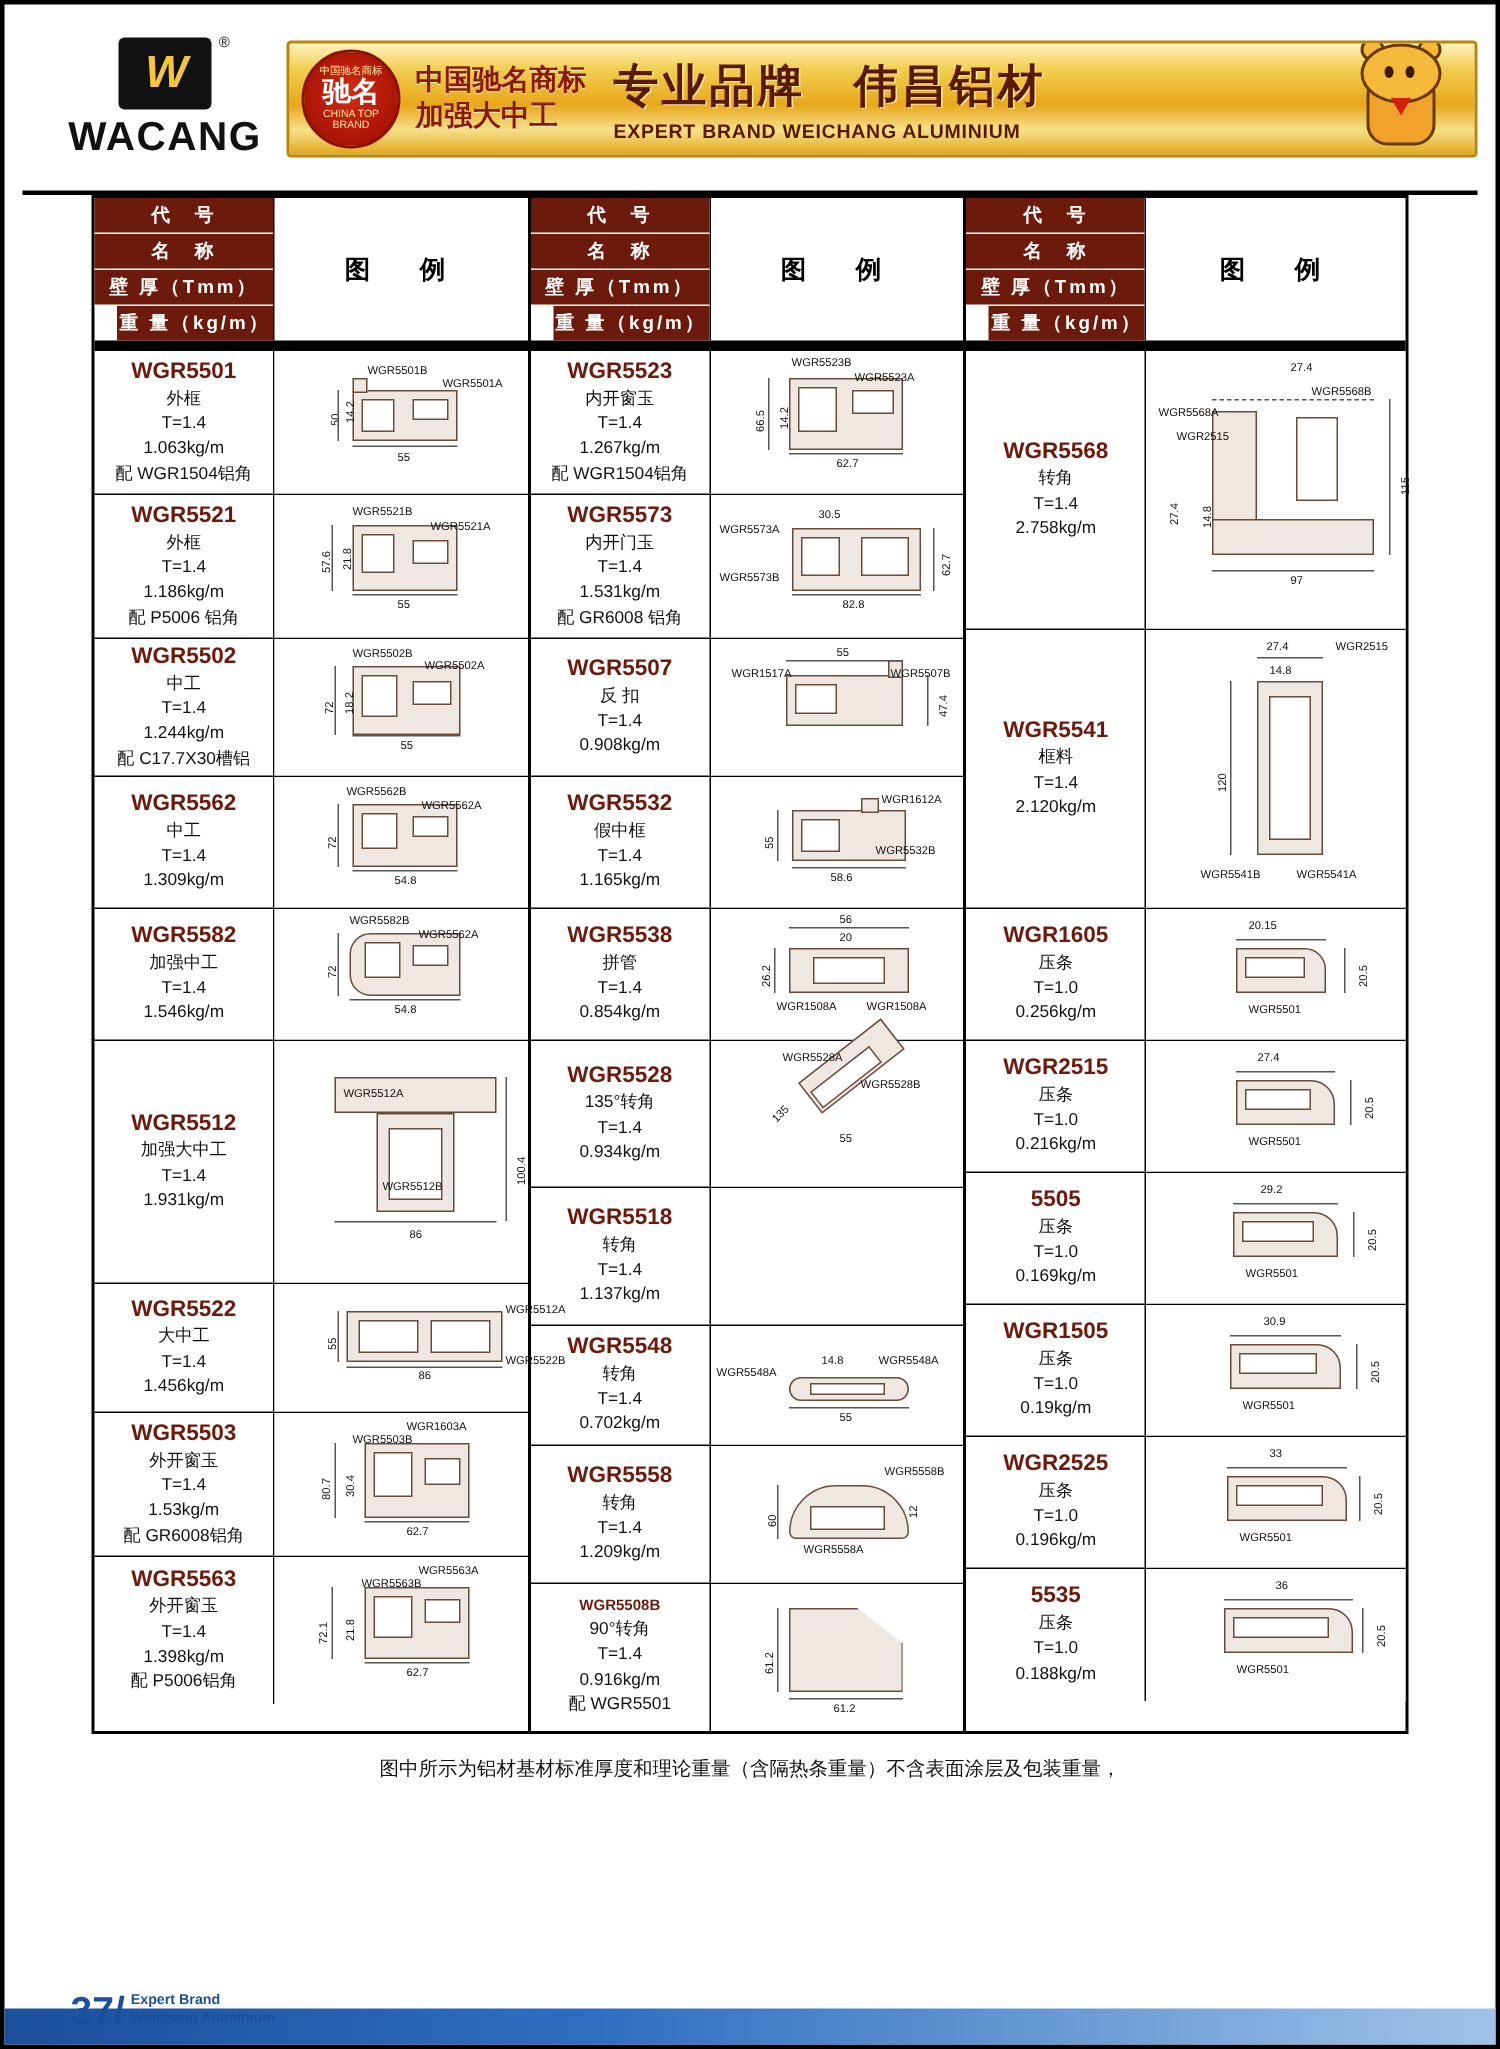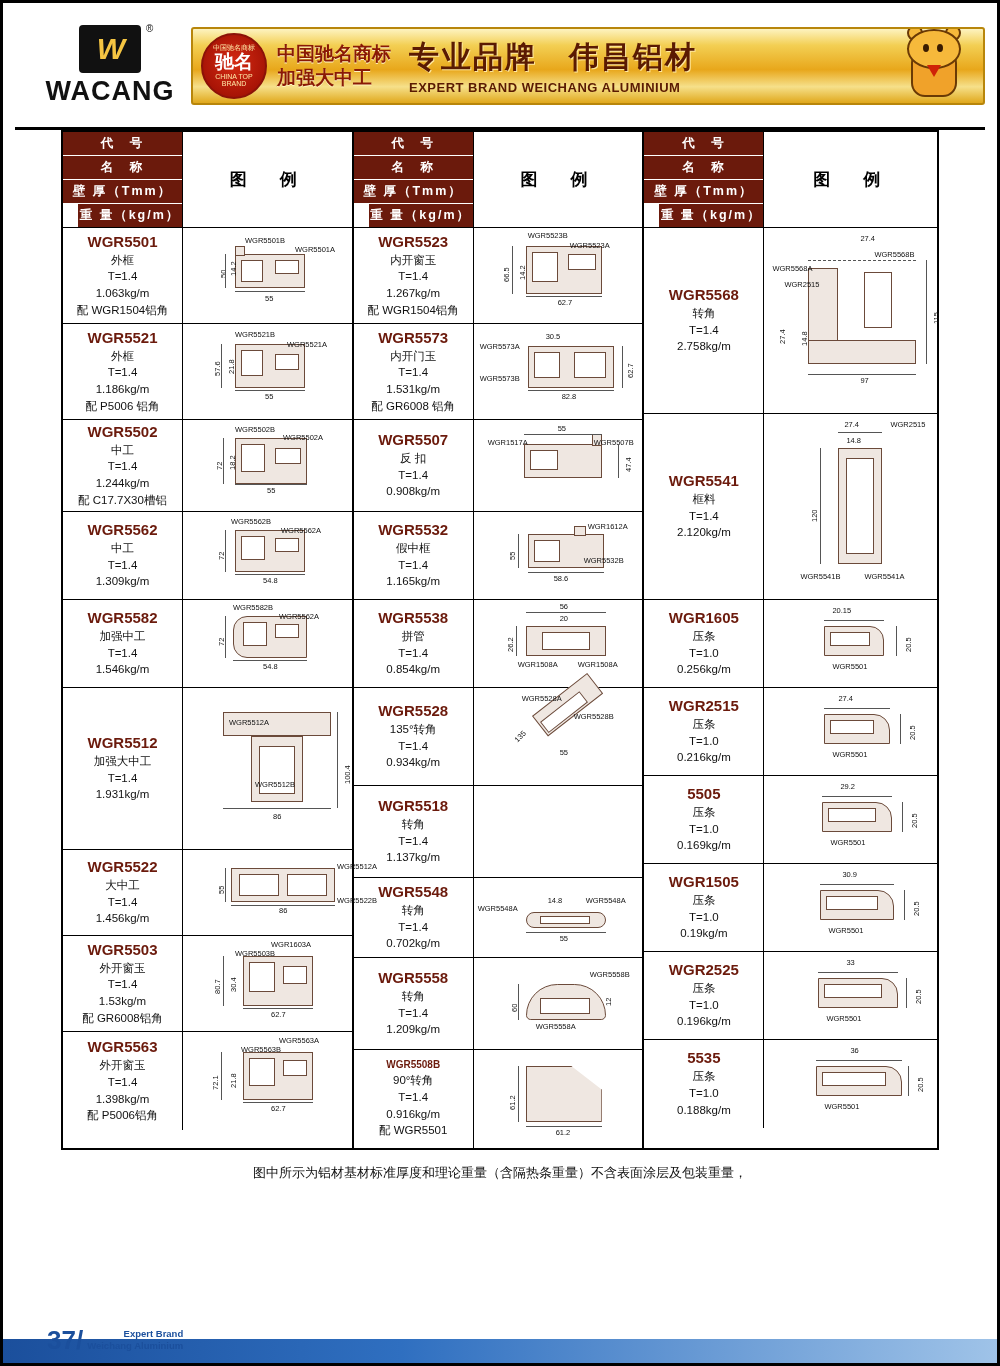--- a/index.html
+++ b/index.html
@@ -175,21 +175,21 @@
     flex-direction: column;
     border-right: 2px solid #000;
   }
   .col:last-child { border-right: none; }
   .col-1 { width: 294px; }
   .col-2 { width: 294px; }
   .col-3 { width: 296px; }
 
   .head-row {
     display: flex;
-    border-bottom: 1px solid #000000;
+    border-bottom: 7px solid #000000;
   }
   .head-left {
     width: 120px;
     border-right: 1px solid #000;
   }
   .head-left div {
     background: #6b1a0c;
     color: #fff;
     font-size: 12.5px;
     font-weight: bold;
@@ -282,21 +282,20 @@
     font-size: 13px;
     line-height: 1.7;
     color: #111;
   }
   .footer {
     position: absolute;
     left: 0; right: 0; bottom: 0;
     height: 46px;
     display: flex;
     align-items: center;
-    text-align: right;
   }
   .foot-strip {
     position: absolute;
     left: 0; bottom: 0;
     width: 100%; height: 24px;
     background: linear-gradient(90deg,#1b4f9c 0%, #2f6fc0 40%, #9fc3e8 100%);
   }
   .page-num {
     position: relative;
     margin-left: 44px;

